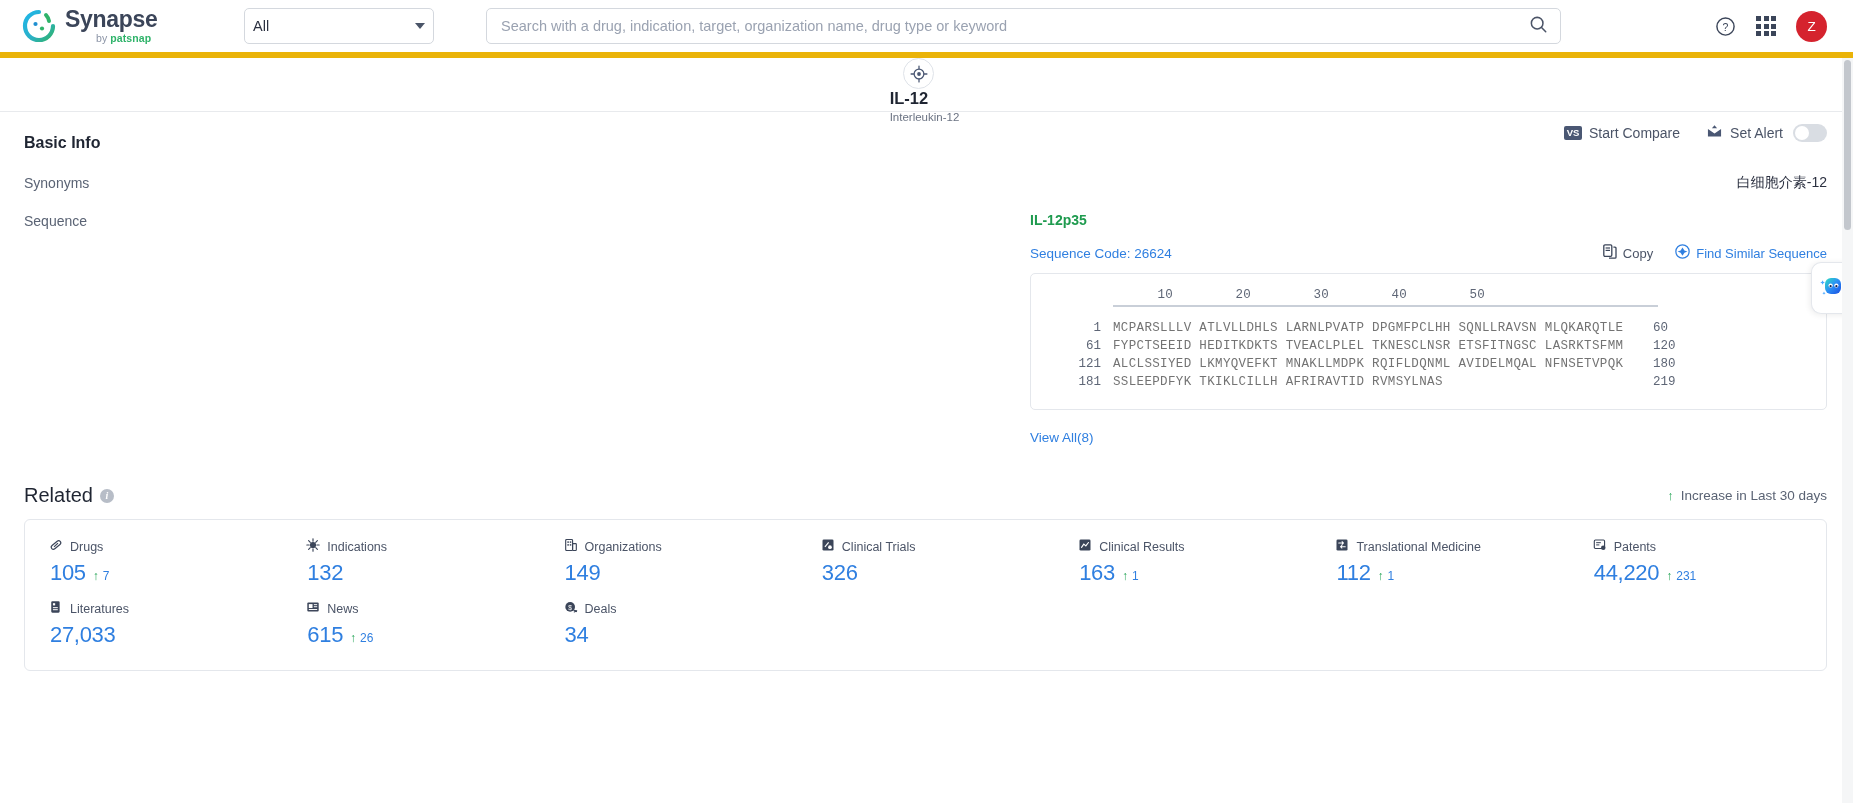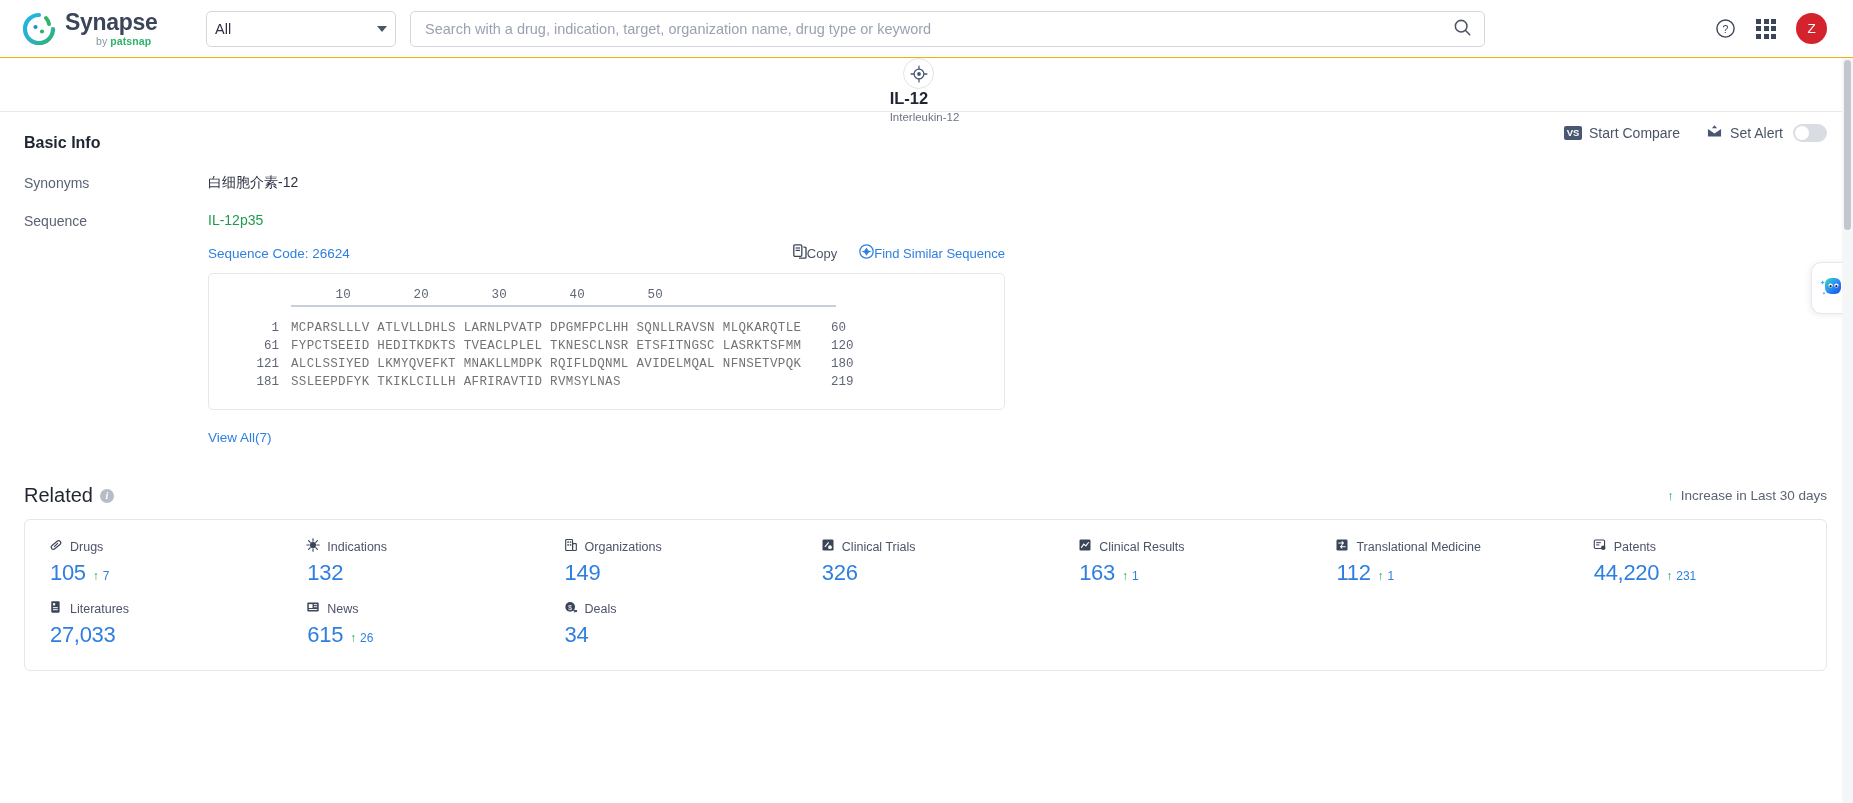--- a/index.html
+++ b/index.html
@@ -11,23 +11,24 @@
     overflow: hidden;
   }
   body { position: relative; }
 
   
   .topbar {
     height: 58px;
     display: flex;
     align-items: center;
     background: #fff;
-    border-bottom: 1px solid #eab308;
+    border-bottom: 6px solid #eab308;
     padding: 0 0 0 22px;
     position: relative;
+    gap: 38px;
   }
   .brand { display: flex; align-items: center; gap: 9px; width: 176px; flex: none; }
   .brand-logo { width: 34px; height: 34px; flex: none; }
   .brand-text { display: flex; flex-direction: column; line-height: 1; }
   .brand-name {
     font-size: 23px; font-weight: 700; color: #3b4559;
     letter-spacing: -0.3px;
   }
   .brand-sub {
     font-size: 10.5px; color: #7c8699; margin-top: 2px; font-weight: 700;
@@ -121,37 +122,37 @@
     content: ""; position: absolute; top: 2px; left: 2px;
     width: 14px; height: 14px; border-radius: 50%; background: #fff;
   }
 
   
   .page { padding: 22px 26px 0 24px; }
   .section-title {
     font-size: 16px; font-weight: 700; color: #1f2532;
     margin: 0 0 22px 0;
   }
-  .row { display: flex; margin-bottom: 20px; }
+  .row { display: flex; margin-bottom: 20px; justify-content: space-between; }
   .row-label {
     width: 184px; flex: none;
     font-size: 14px; color: #5a6374; padding-top: 1px;
   }
   .row-value { font-size: 14px; color: #2b3040; }
 
-  .seq-name { font-size: 14px; font-weight: 400; color: #1f9b4f; }
+  .seq-name { font-size: 14px; font-weight: 700; color: #1f9b4f; }
 
   .seq-toolbar {
     display: flex; align-items: center;
     width: 797px; margin-top: 16px;
   }
   .seq-code { font-size: 13.5px; color: #2f7fe0; cursor: pointer; }
   .seq-tools { margin-left: auto; display: flex; align-items: center; gap: 22px; }
   .seq-tool {
-    display: flex; align-items: center; gap: 0;
+    display: flex; align-items: center; gap: 6px;
     font-size: 13px; color: #2f7fe0; cursor: pointer;
   }
   .seq-tool.dark { color: #4b5467; }
 
   .seq-box {
     margin-top: 11px;
     width: 797px;
     border: 1px solid #e4e7ec; border-radius: 5px;
     background: #fff;
     padding: 14px 20px 16px 24px;
@@ -417,21 +418,21 @@
             <span class="seq-num-r">180</span>
           </div>
           <div class="seq-line">
             <span class="seq-num-l">181</span>
             <span class="seq-res">SSLEEPDFYK TKIKLCILLH AFRIRAVTID RVMSYLNAS</span>
             <span class="seq-num-r">219</span>
           </div>
         </div>
       </div>
 
-      <span class="view-all">View All(7)</span>
+      <span class="view-all">View All(8)</span>
     </div>
   </div>
 
   <div class="related-head">
     <span class="related-title">Related</span>
     <span class="info-dot">i</span>
     <span class="legend">
       <span class="uparrow">↑</span>
       <span>Increase in Last 30 days</span>
     </span>

